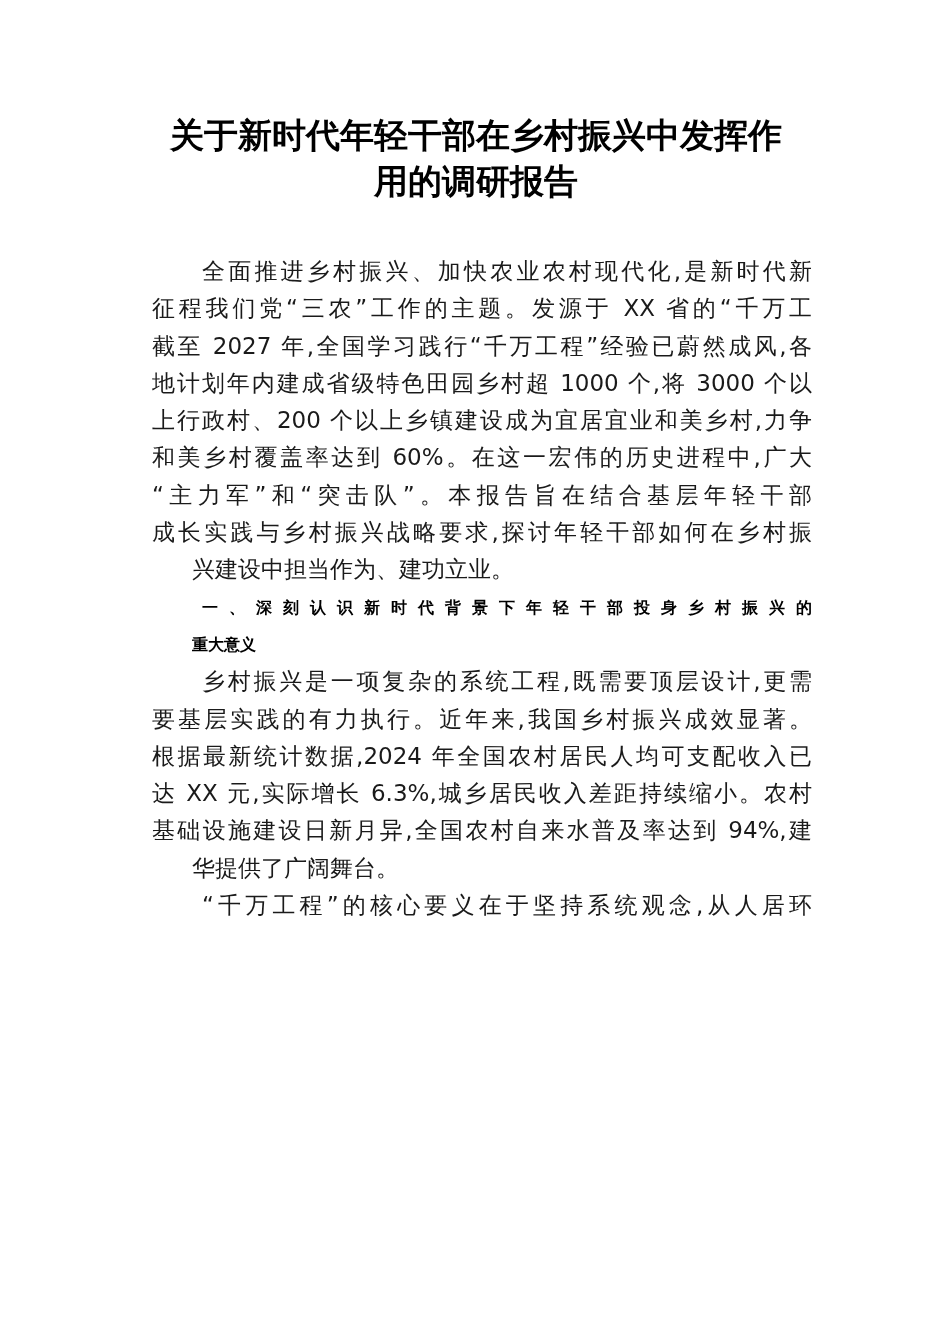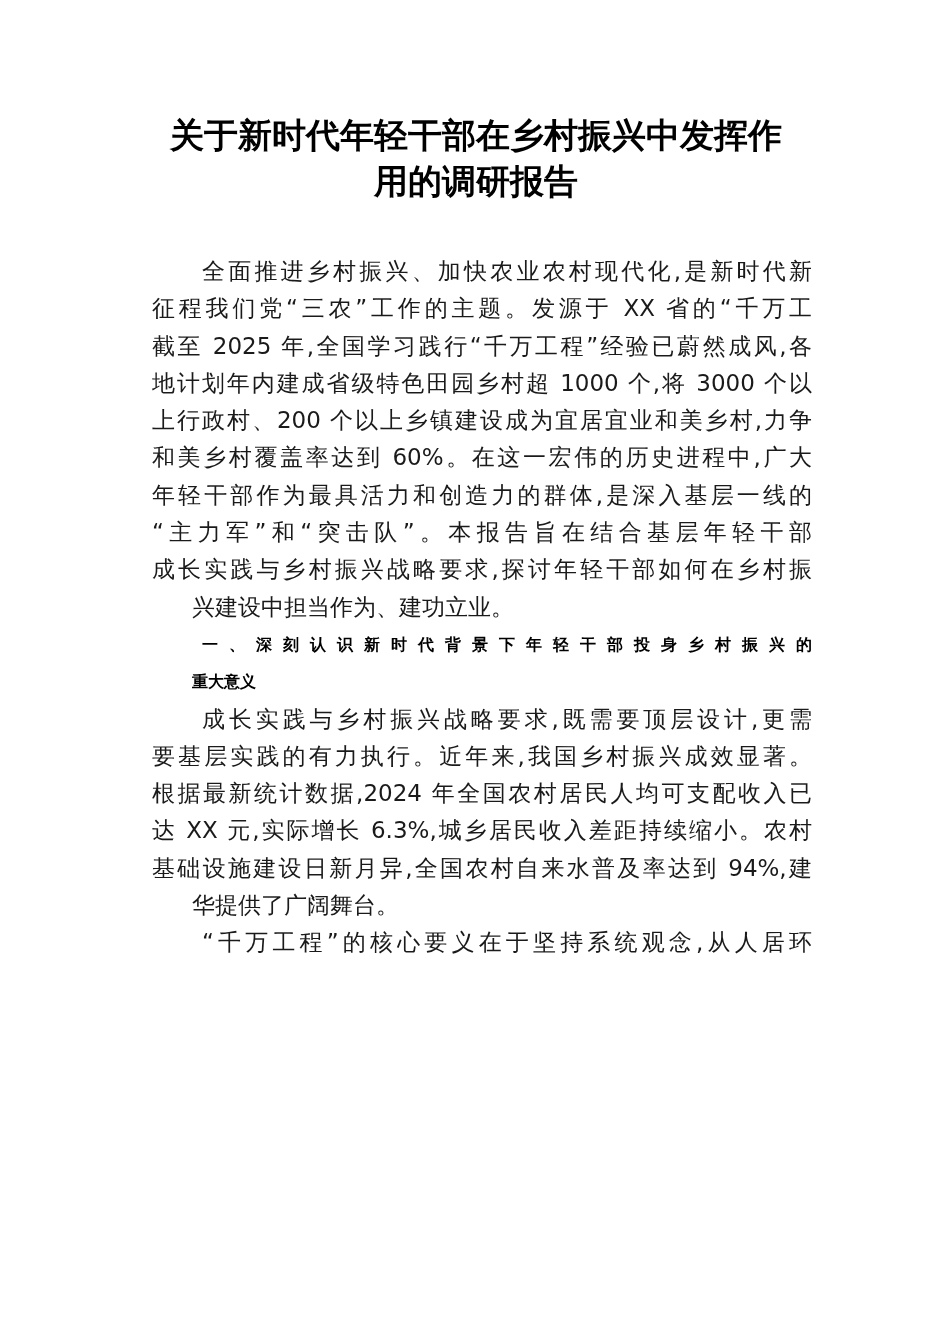--- a/index.html
+++ b/index.html
@@ -78,33 +78,32 @@
 
 <div class="page">
   <h1 class="title" style="top:112px;">
     <span class="tline">关于新时代年轻干部在乡村振兴中发挥作</span>
     <span class="tline">用的调研报告</span>
   </h1>
 
   <div class="body">
     <span class="line indent">全面推进乡村振兴、加快农业农村现代化,是新时代新</span>
     <span class="line">征程我们党“三农”工作的主题。发源于 XX 省的“千万工</span>
-    <span class="line">截至 2025 年,全国学习践行“千万工程”经验已蔚然成风,各</span>
+    <span class="line">截至 2027 年,全国学习践行“千万工程”经验已蔚然成风,各</span>
     <span class="line">地计划年内建成省级特色田园乡村超 1000 个,将 3000 个以</span>
     <span class="line">上行政村、200 个以上乡镇建设成为宜居宜业和美乡村,力争</span>
     <span class="line">和美乡村覆盖率达到 60%。在这一宏伟的历史进程中,广大</span>
-    <span class="line">年轻干部作为最具活力和创造力的群体,是深入基层一线的</span>
     <span class="line">“主力军”和“突击队”。本报告旨在结合基层年轻干部</span>
     <span class="line">成长实践与乡村振兴战略要求,探讨年轻干部如何在乡村振</span>
     <span class="line last">兴建设中担当作为、建功立业。</span>
 
     <span class="line indent heading">一、深刻认识新时代背景下年轻干部投身乡村振兴的</span>
     <span class="line last heading">重大意义</span>
 
-    <span class="line indent">成长实践与乡村振兴战略要求,既需要顶层设计,更需</span>
+    <span class="line indent">乡村振兴是一项复杂的系统工程,既需要顶层设计,更需</span>
     <span class="line">要基层实践的有力执行。近年来,我国乡村振兴成效显著。</span>
     <span class="line">根据最新统计数据,2024 年全国农村居民人均可支配收入已</span>
     <span class="line">达 XX 元,实际增长 6.3%,城乡居民收入差距持续缩小。农村</span>
     <span class="line">基础设施建设日新月异,全国农村自来水普及率达到 94%,建</span>
     <span class="line last">华提供了广阔舞台。</span>
 
     <span class="line indent">“千万工程”的核心要义在于坚持系统观念,从人居环</span>
   </div>
 </div>
 

